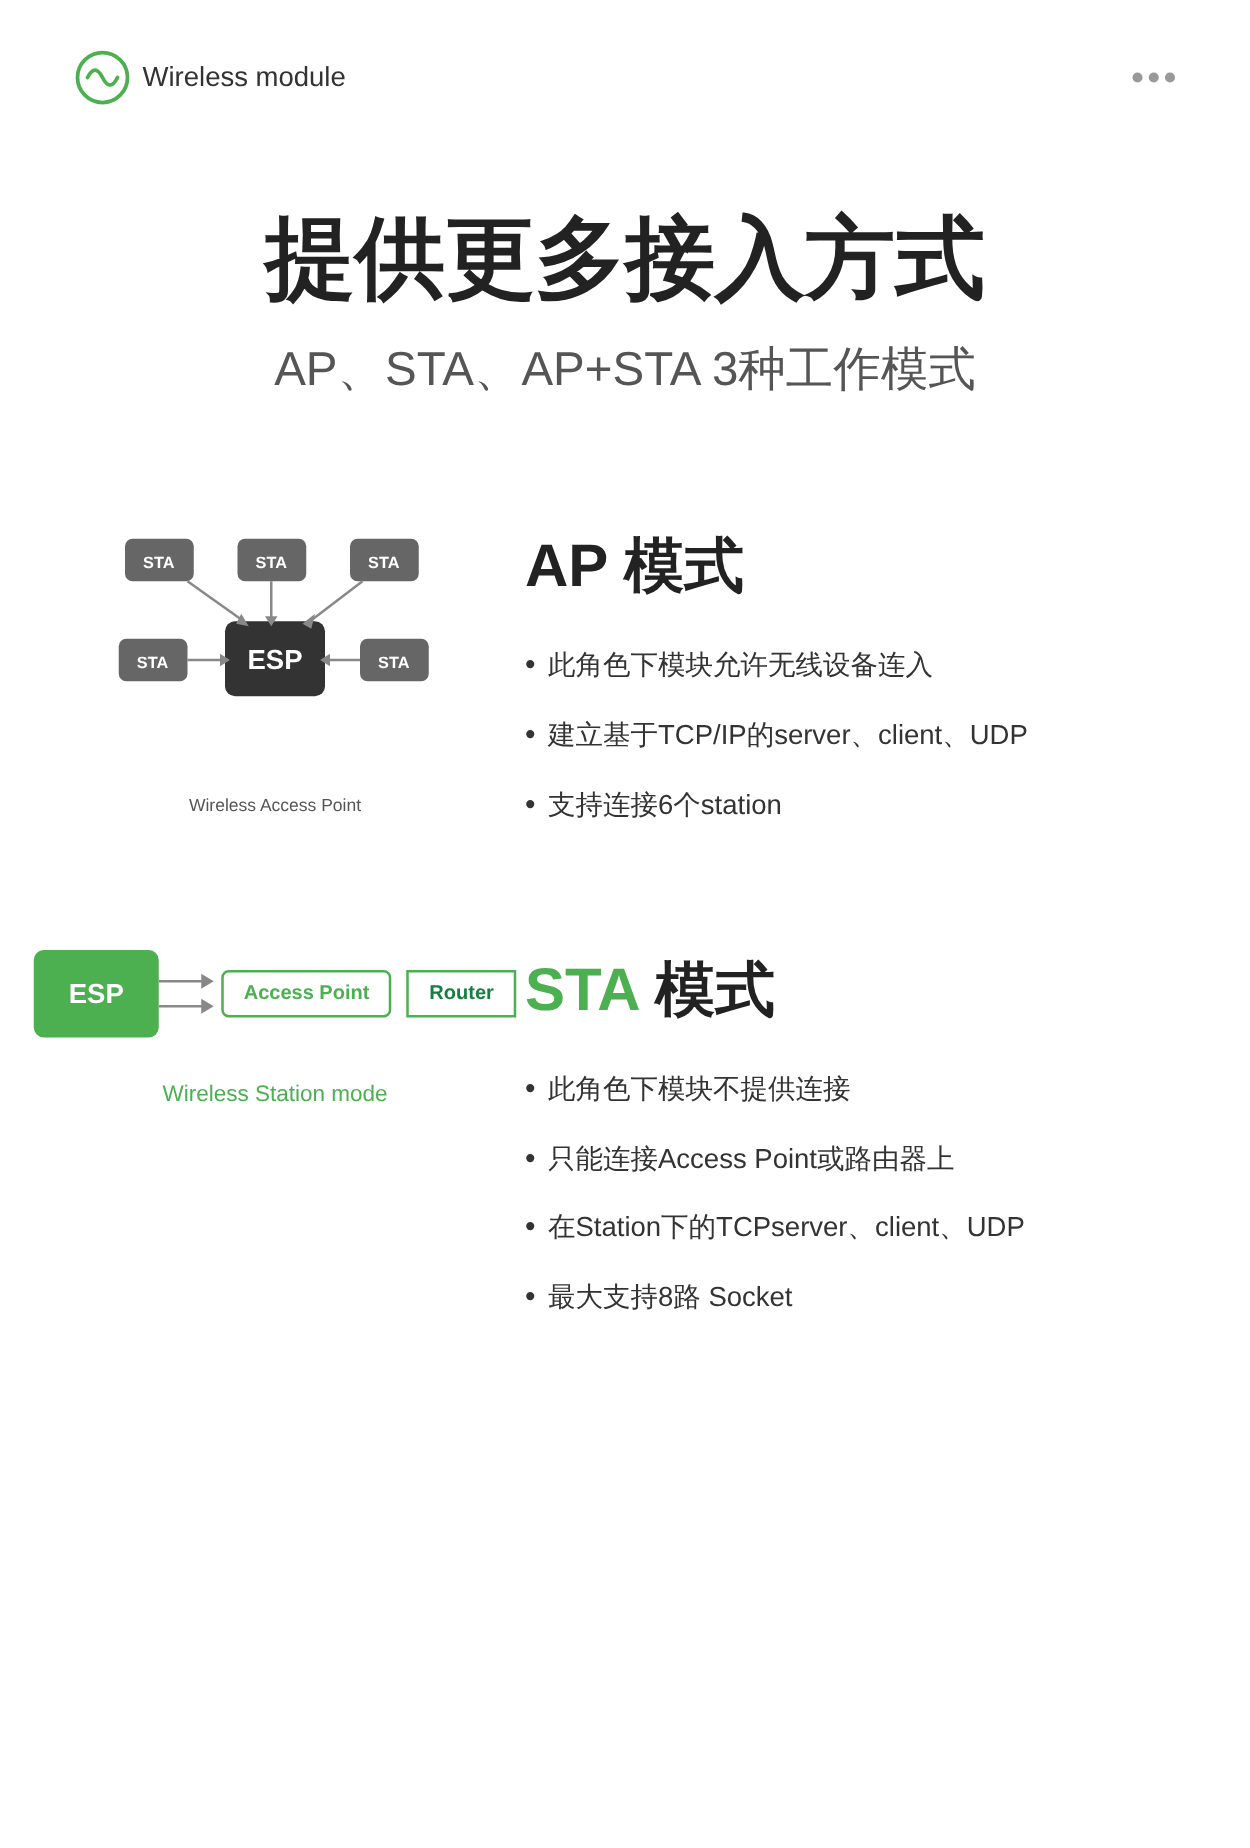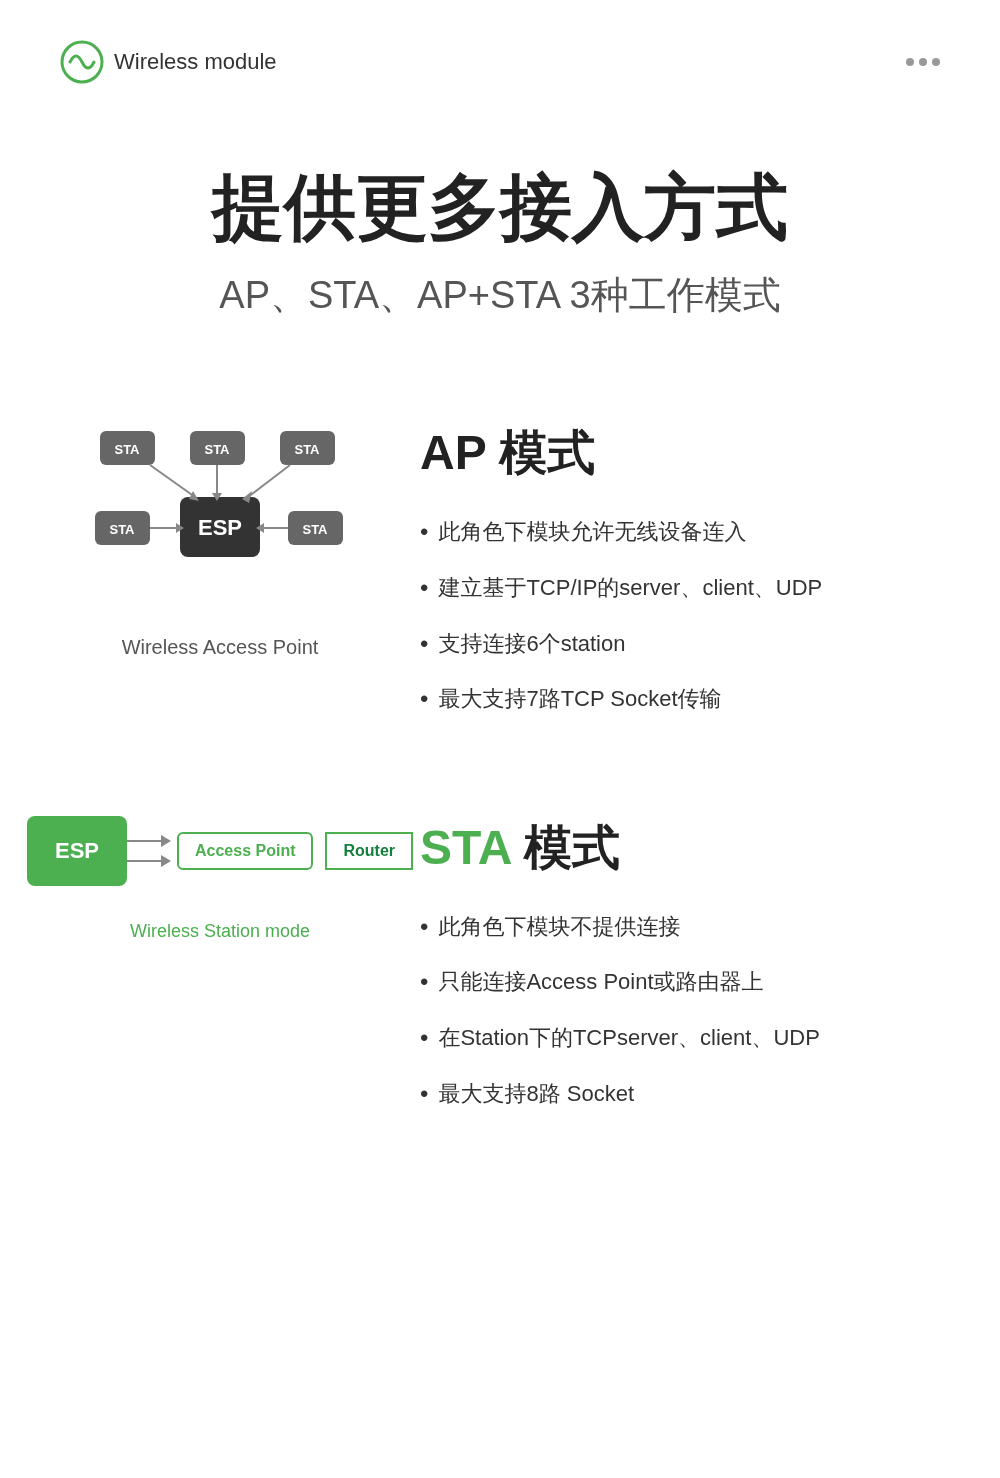--- a/index.html
+++ b/index.html
@@ -85,21 +85,21 @@
     .diagram-area {
       flex-shrink: 0;
       display: flex;
       flex-direction: column;
       align-items: center;
       gap: 15px;
       width: 280px;
     }
 
     .diagram-label {
-      font-size: 20px;
+      font-size: 14px;
       color: #555555;
       text-align: center;
     }
 
     .diagram-label-green {
       font-size: 18px;
       color: #4CAF50;
       font-weight: 500;
       text-align: center;
     }
@@ -259,23 +259,20 @@
     <ul class="bullet-list">
       <li>
           <span>此角色下模块允许无线设备连入</span>
         </li>
       <li>
           <span>建立基于TCP/IP的server、client、UDP</span>
         </li>
       <li>
           <span>支持连接6个station</span>
         </li>
-      <li>
-          <span>最大支持7路TCP Socket传输</span>
-        </li>
     </ul>
   </div>
 </div>
 
 <div class="mode-section" style="padding-top: 40px;">
   <div class="diagram-area">
     <div class="sta-diagram-wrapper">
 
       <div class="esp-green-box">ESP</div>
 

